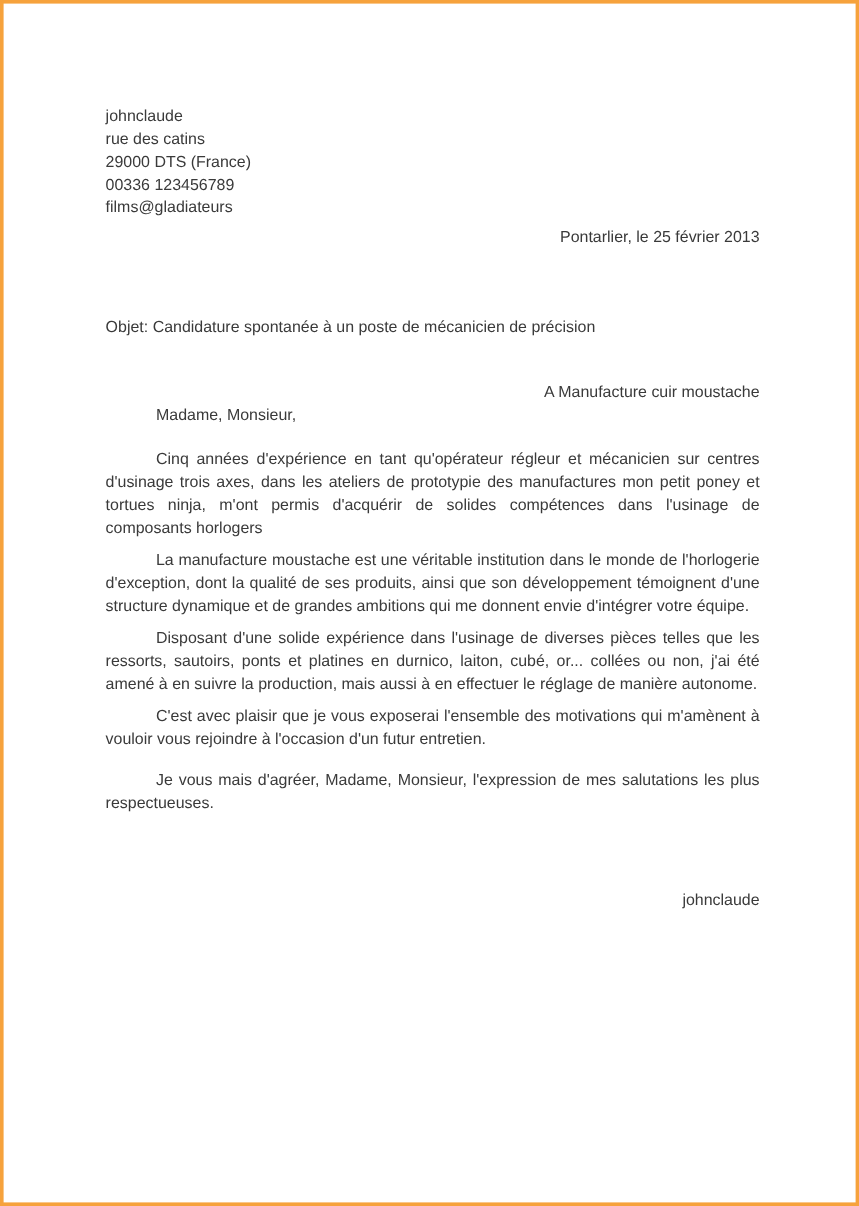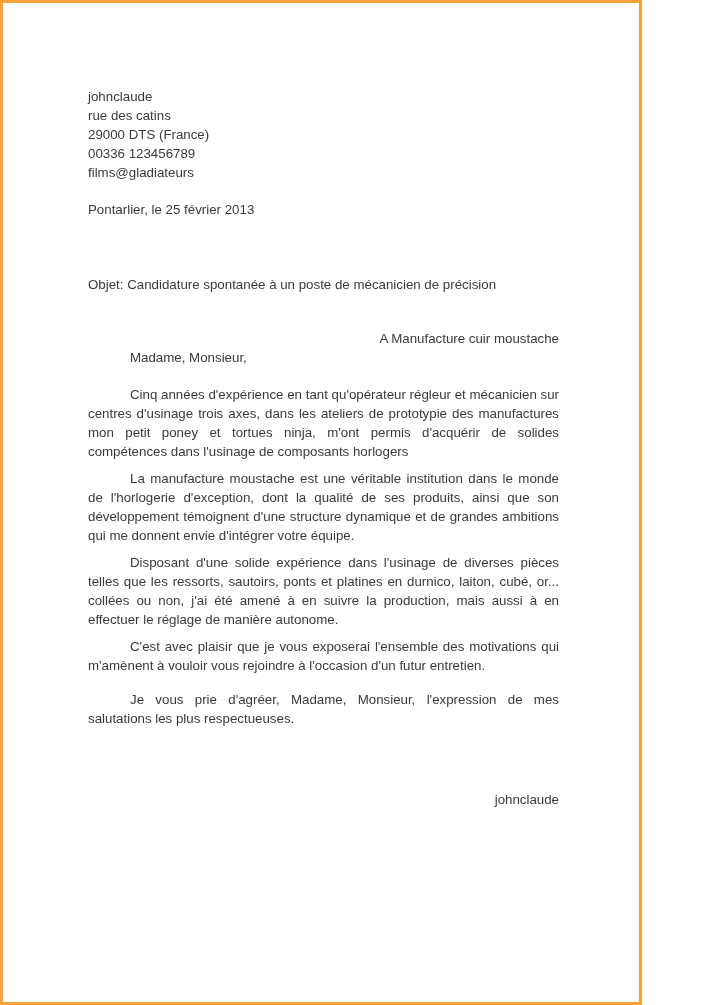--- a/index.html
+++ b/index.html
@@ -1,37 +1,38 @@
 <!DOCTYPE html>
 <html><head>
 <meta charset="utf-8">
 <style>
   html, body {
     margin: 0;
     padding: 0;
     background: #ffffff;
   }
   .page {
-    width: 642px;
+    width: 716px;
     height: 1005px;
     box-sizing: border-box;
     border: 3px solid #f6a23c;
     background: #ffffff;
     font-family: "Liberation Sans", "DejaVu Sans", sans-serif;
     font-size: 13.3px;
     line-height: 19px;
     color: #3a3a3a;
     padding: 84px 80px 0 85px;
     overflow: hidden;
   }
   .sender div {
     white-space: nowrap;
   }
   .date-line {
-    margin-top: 18px;
+    text-align: right;
+    margin-top: 6px;
   }
   .subject-line {
     margin-top: 56px;
   }
   .subject-label {
   }
   .recipient {
     text-align: right;
     margin-top: 35px;
   }
@@ -77,17 +78,17 @@
   <div class="recipient">
     <div>A Manufacture cuir moustache</div>
   </div>
 
   <div class="salutation">Madame, Monsieur,</div>
 
   <p class="body-para first">Cinq années d'expérience en tant qu'opérateur régleur et mécanicien sur centres d'usinage trois axes, dans les ateliers de prototypie des manufactures mon petit poney et tortues ninja, m'ont permis d'acquérir de solides compétences dans l'usinage de composants horlogers</p>
   <p class="body-para">La manufacture moustache est une véritable institution dans le monde de l'horlogerie d'exception, dont la qualité de ses produits, ainsi que son développement témoignent d'une structure dynamique et de grandes ambitions qui me donnent envie d'intégrer votre équipe.</p>
   <p class="body-para">Disposant d'une solide expérience dans l'usinage de diverses pièces telles que les ressorts, sautoirs, ponts et platines en durnico, laiton, cubé, or... collées ou non, j'ai été amené à en suivre la production, mais aussi à en effectuer le réglage de manière autonome.</p>
   <p class="body-para">C'est avec plaisir que je vous exposerai l'ensemble des motivations qui m'amènent à vouloir vous rejoindre à l'occasion d'un futur entretien.</p>
-  <p class="body-para gap">Je vous prie d'agréer, Madame, Monsieur, l'expression de mes salutations les plus respectueuses.</p>
+  <p class="body-para gap">Je vous mais d'agréer, Madame, Monsieur, l'expression de mes salutations les plus respectueuses.</p>
 
   <div class="signature">johnclaude</div>
 
 </div>
 
 </body></html>

